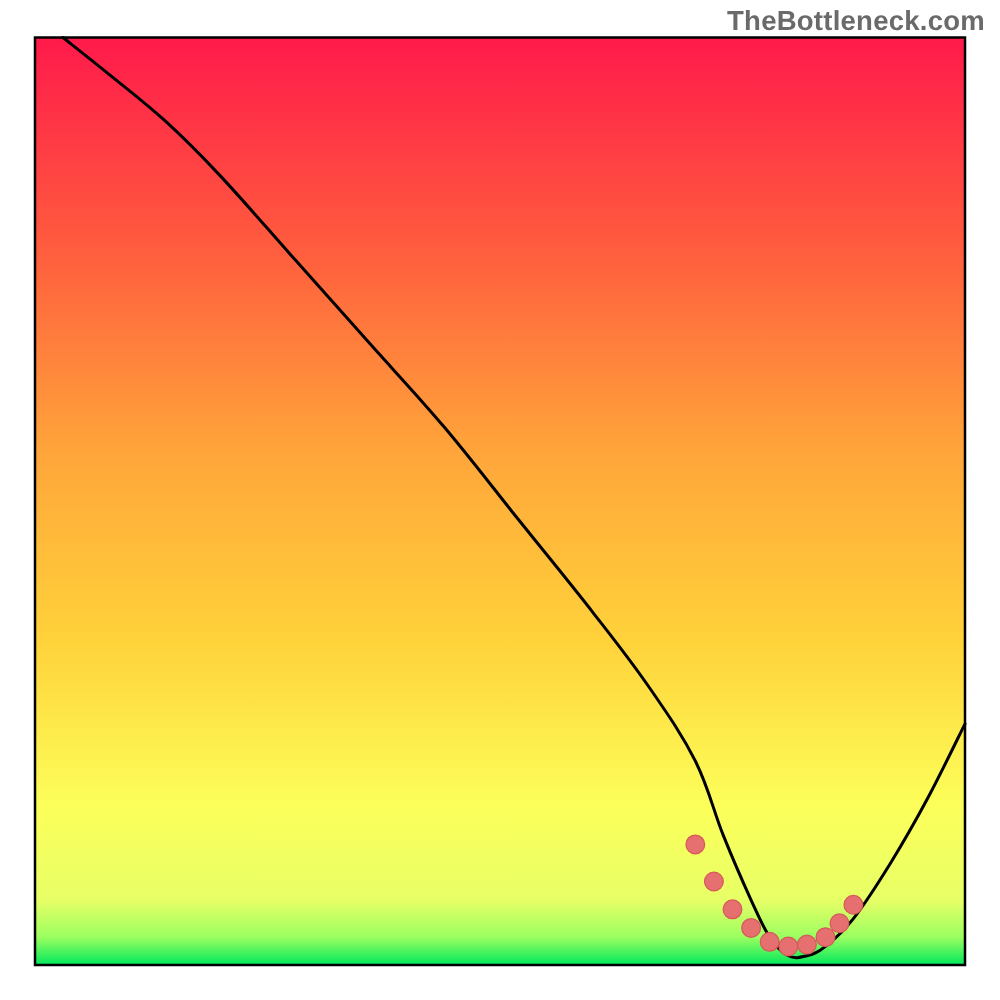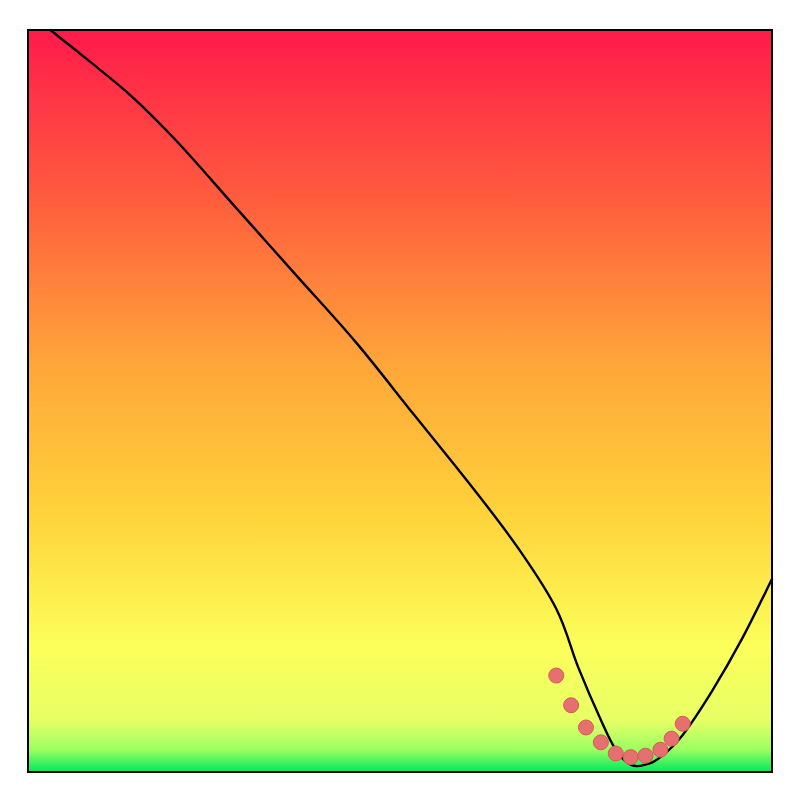--- a/index.html
+++ b/index.html
@@ -28,20 +28,21 @@
   }
   svg {
     display: block;
   }
 </style>
 </head>
 <body>
 
 <div class="stage">
 
+  <div class="watermark">TheBottleneck.com</div>
 
   <svg id="chart-svg" width="800" height="800" viewBox="0 0 800 800">
     <defs>
       <linearGradient id="bg-grad" x1="0" y1="0" x2="0" y2="1">
         <stop id="g0" offset="0%" stop-color="#ff1a4b"></stop>
         <stop id="g1" offset="22%" stop-color="#ff5a3e"></stop>
         <stop id="g2" offset="45%" stop-color="#ffa63a"></stop>
         <stop id="g3" offset="65%" stop-color="#ffd23a"></stop>
         <stop id="g4" offset="83%" stop-color="#fcff5a"></stop>
         <stop id="g5" offset="93%" stop-color="#e7ff66"></stop>

